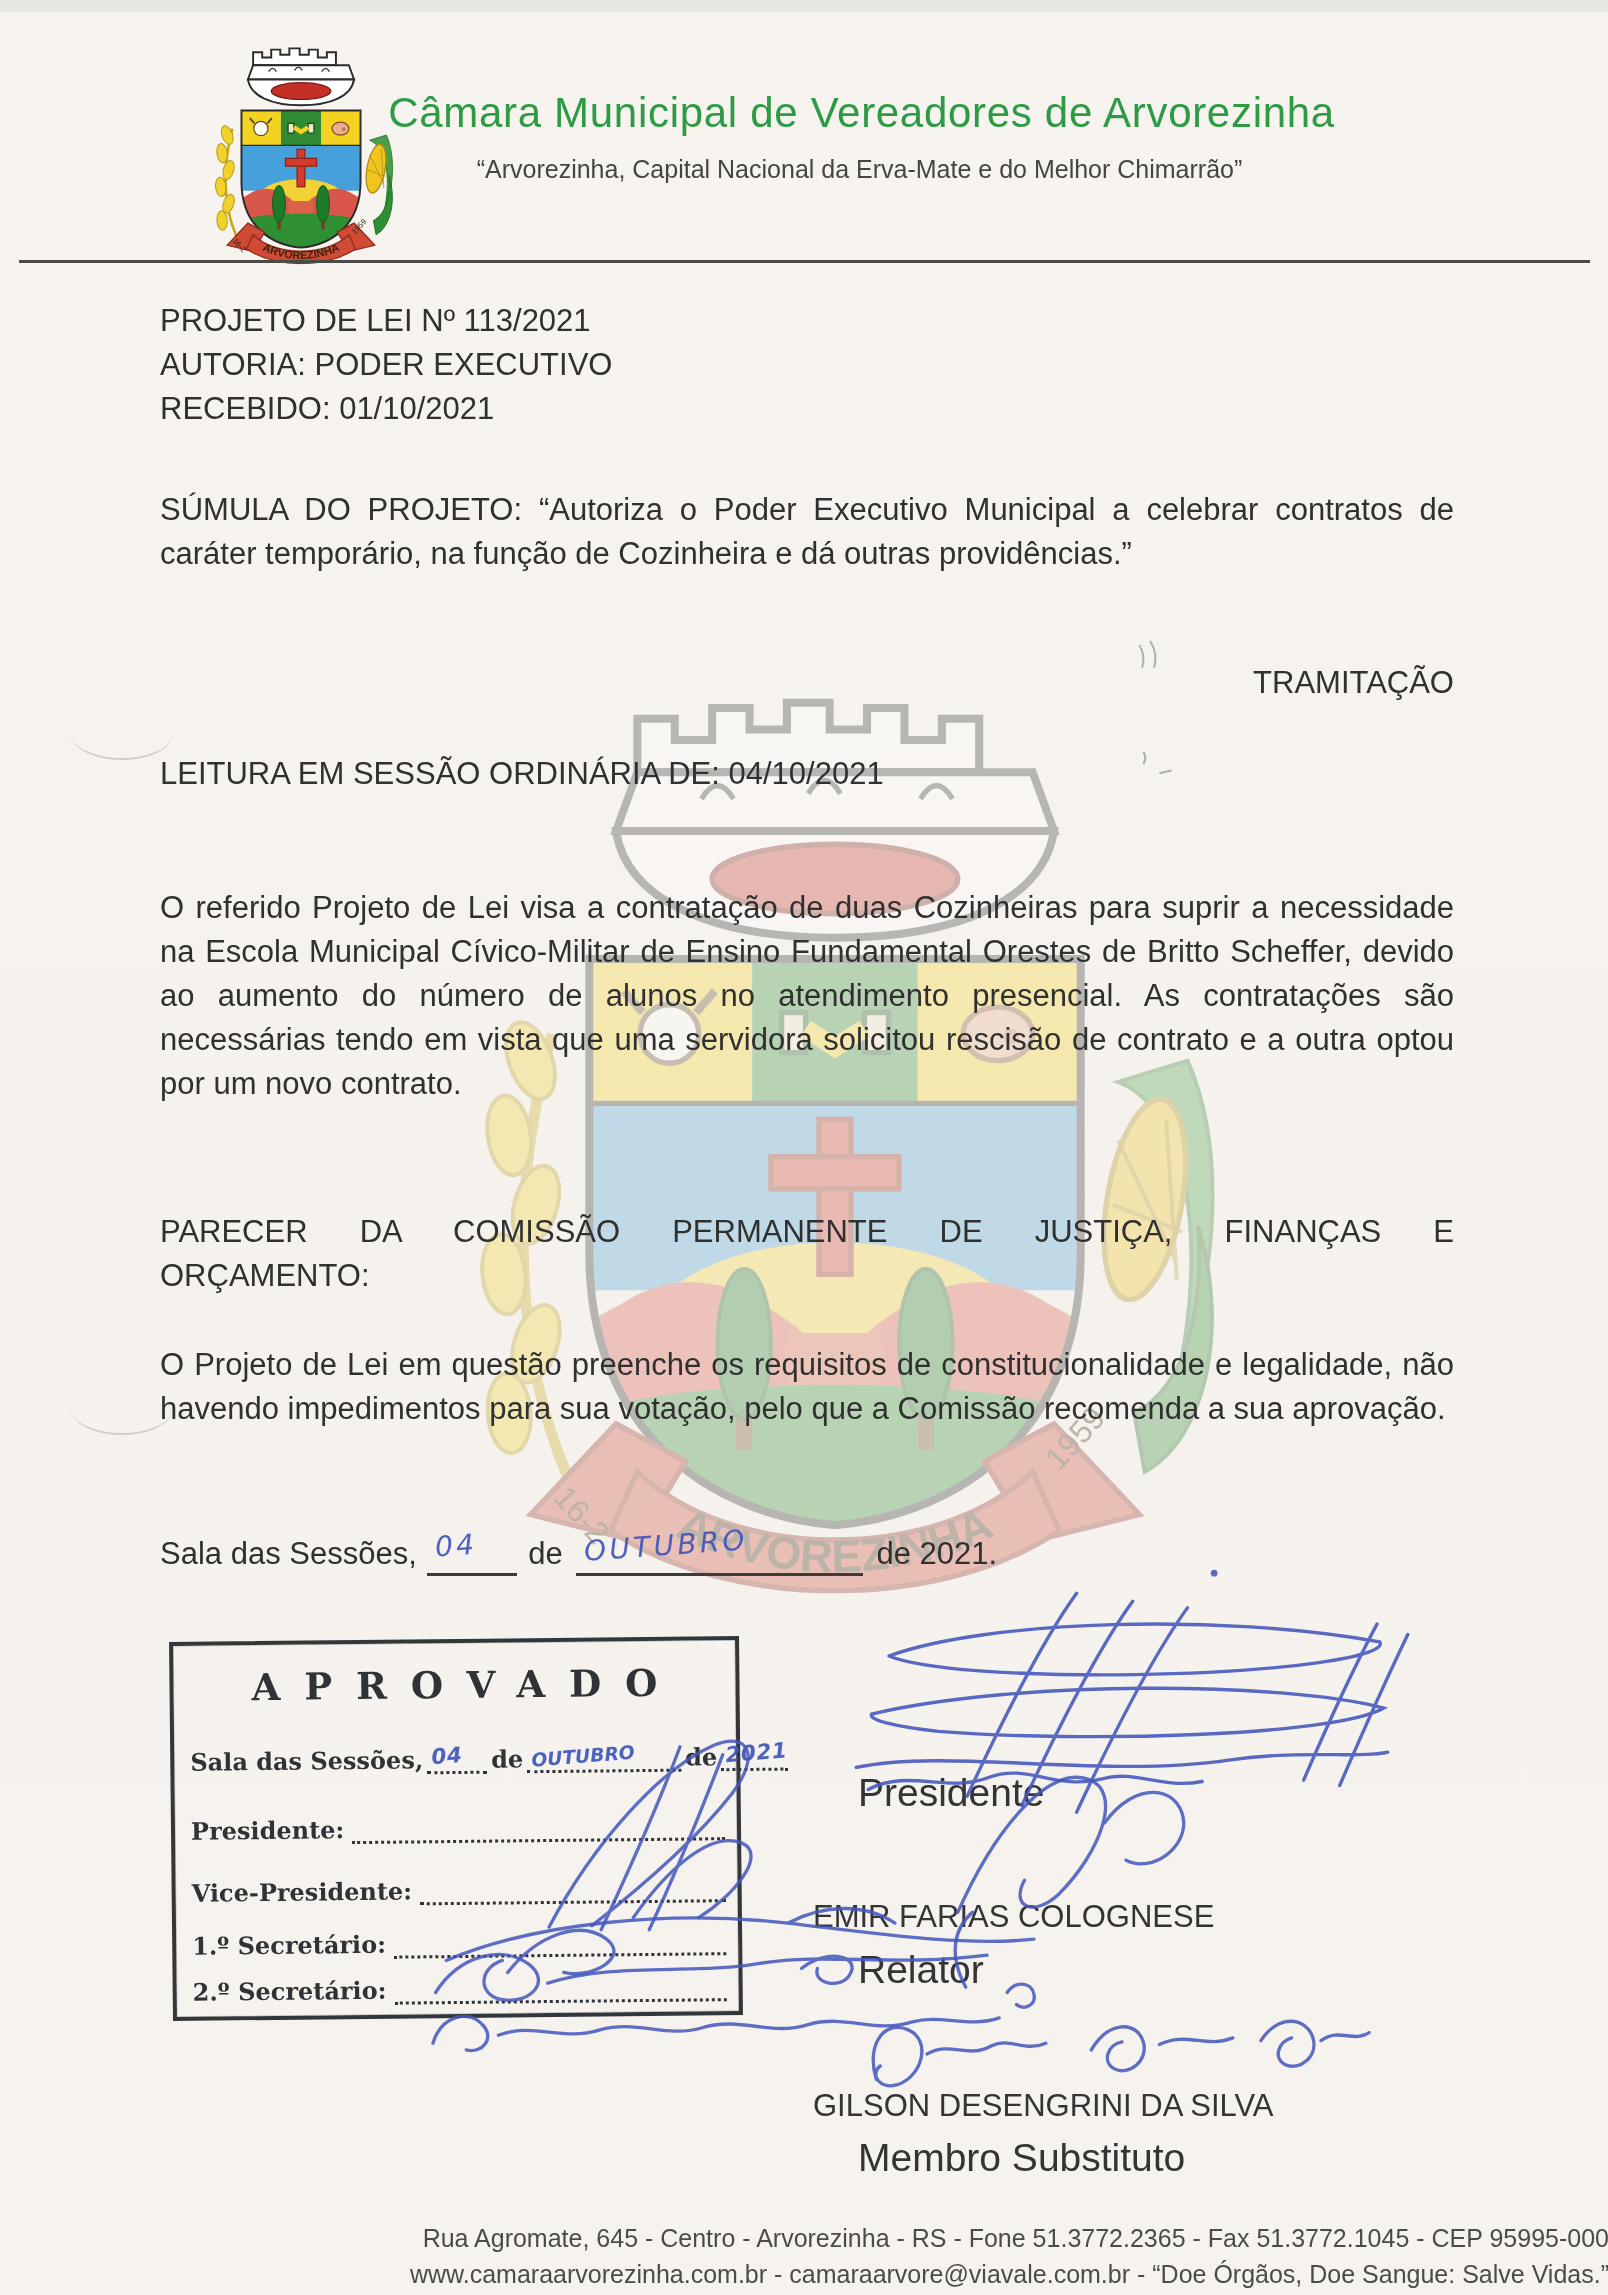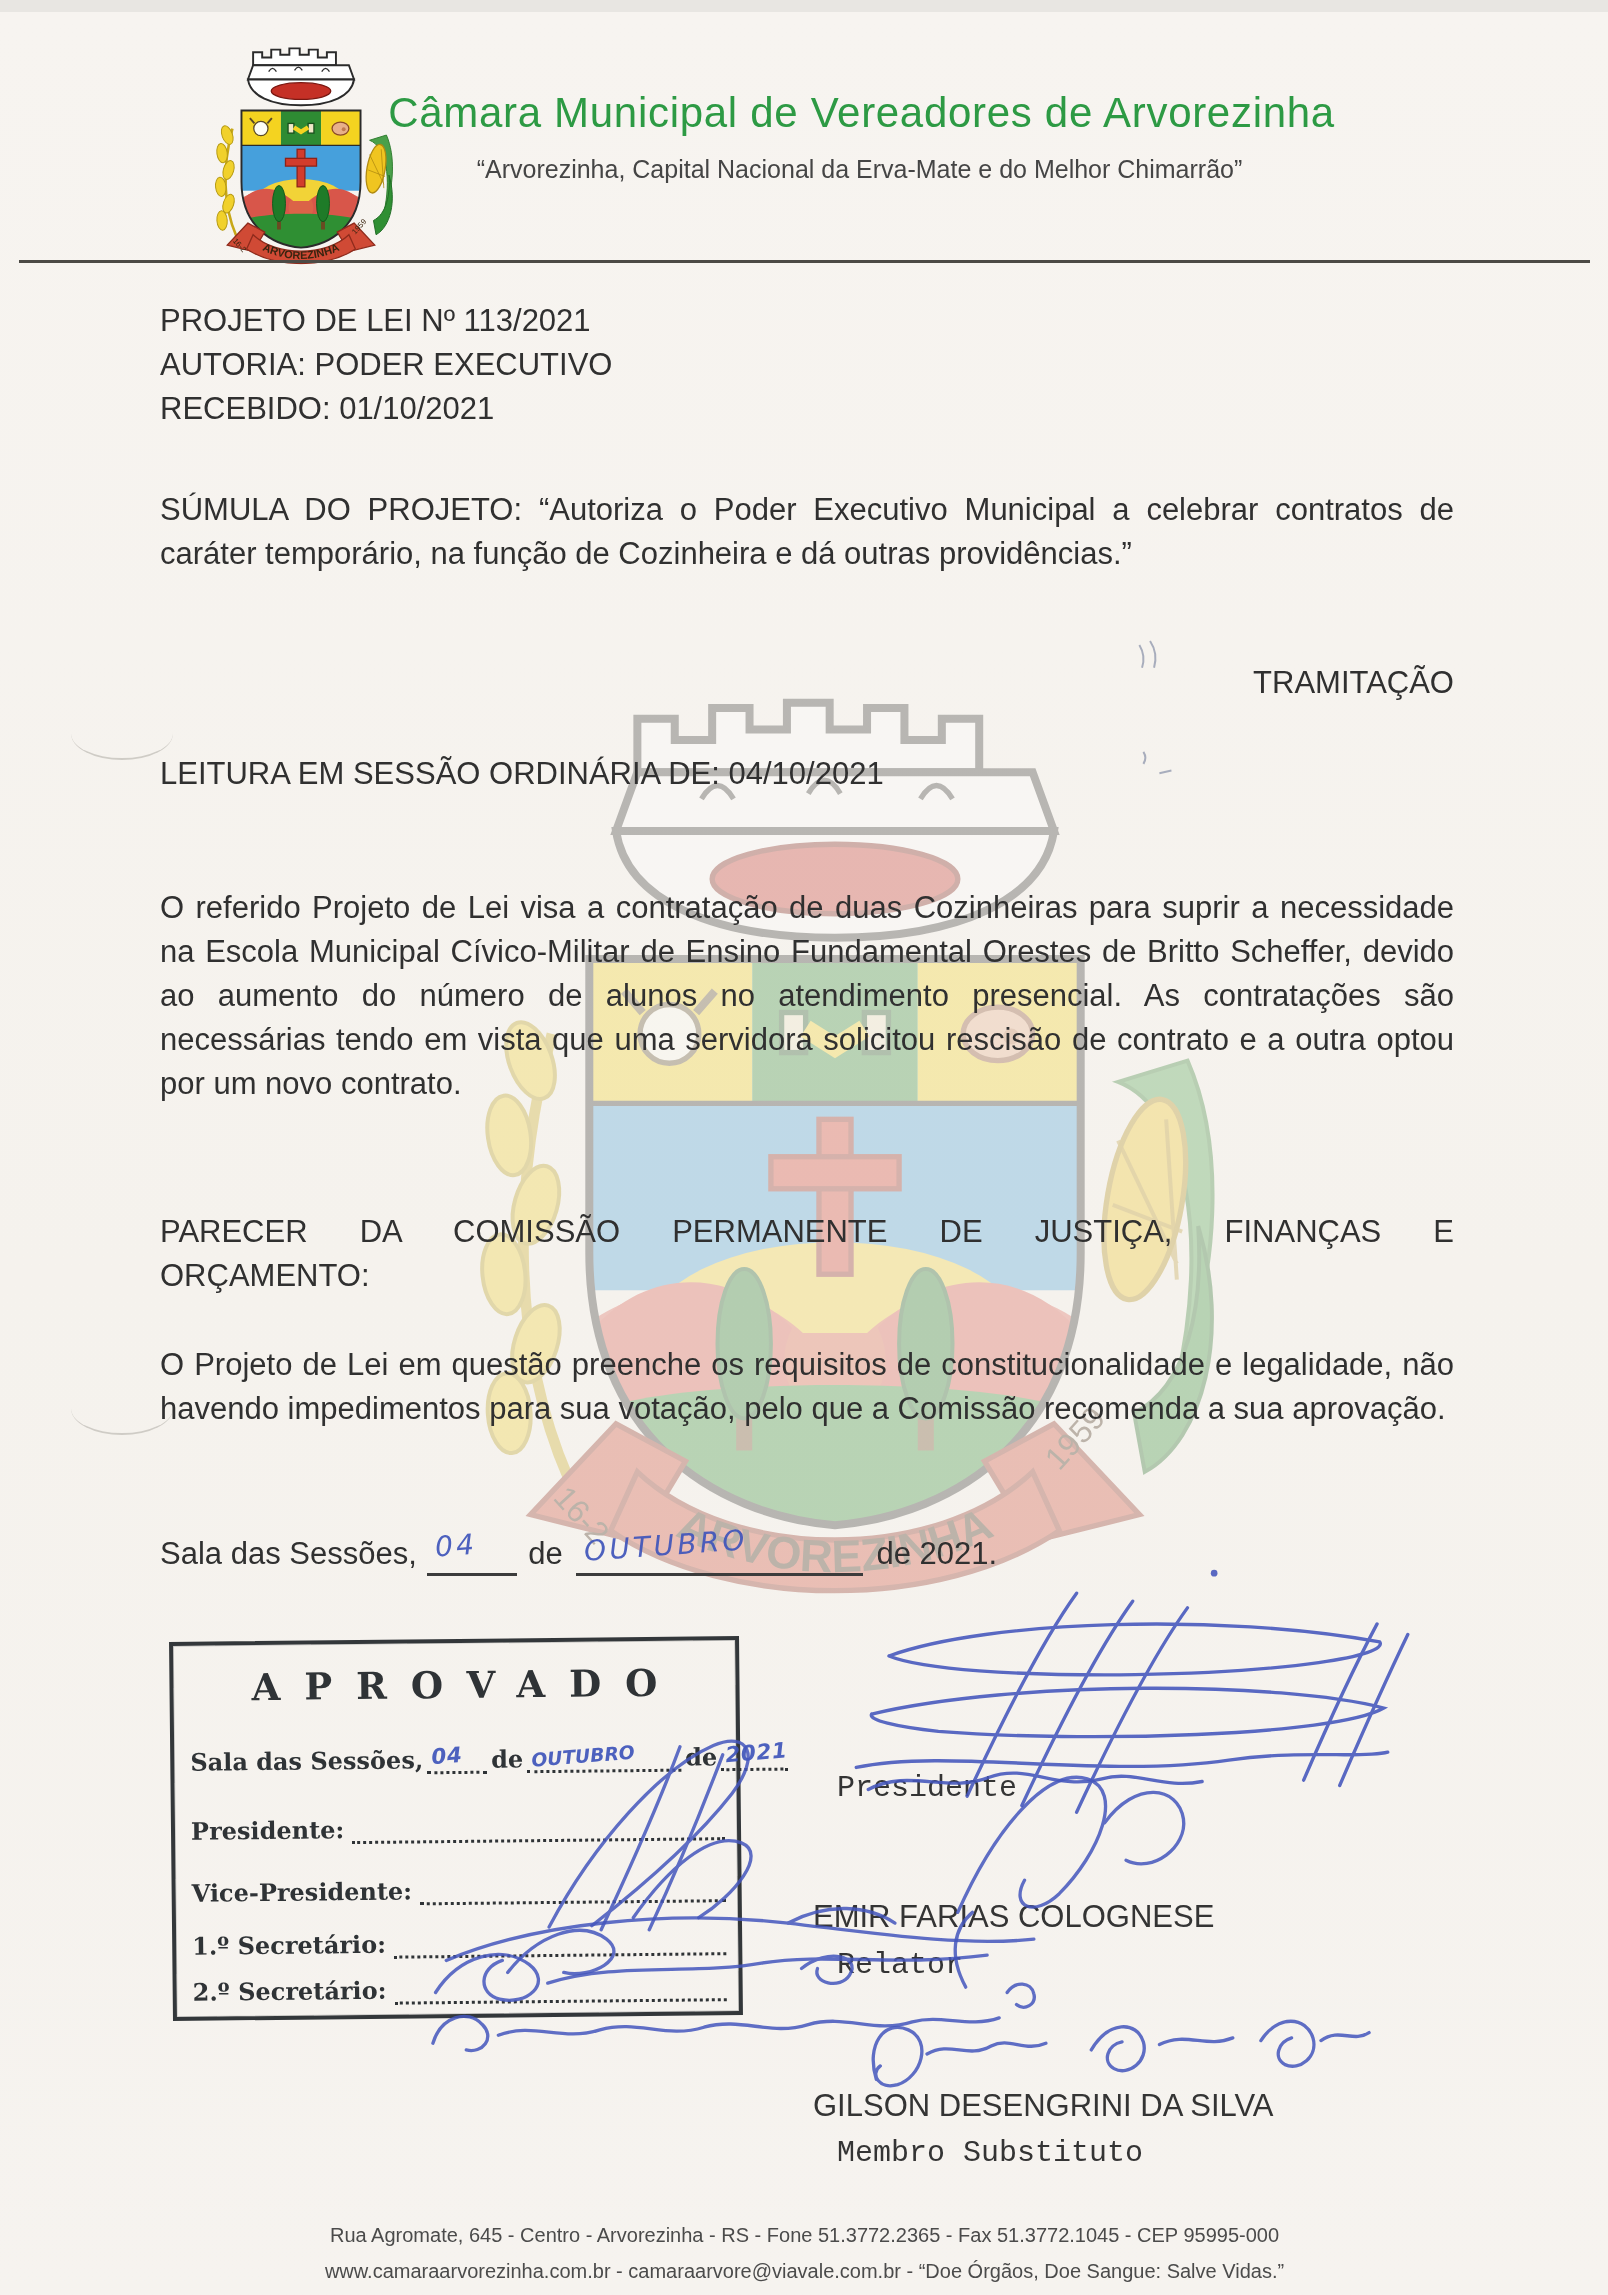--- a/index.html
+++ b/index.html
@@ -45,23 +45,23 @@
   }
   .stamp-row{position:absolute;left:16px;right:12px;display:flex;align-items:flex-end;
     font-size:24px;font-weight:700;white-space:nowrap;}
   .stamp-row .lbl{flex:none;}
   .sblank{position:relative;display:inline-block;border-bottom:3.3px dotted #2f3336;height:29px;flex:none;}
   .sblank .hw{font-size:21.4px;letter-spacing:0.7px;bottom:2.7px;left:4px;}
   .dotline{flex:1;border-bottom:3.3px dotted #2f3336;height:29px;margin-left:8px;}
   .r1{top:99px;} .r2{top:168px;} .r3{top:230px;} .r4{top:283px;} .r5{top:329px;}
   
   .sig-name{position:absolute;left:813px;font-size:31px;color:#343434;white-space:nowrap;}
-  .sig-role{position:absolute;left:837px;font-size:30px;color:#343434;white-space:nowrap;font-family:Liberation Mono, monospace;}
-  
-  .footer-line{position:absolute;left:0;width:100%;text-align:center;font-size:20px;color:#4b4b4b;}
+  .sig-role{position:absolute;left:858px;font-size:39px;color:#343434;white-space:nowrap;}
+  
+  .footer-line{position:absolute;left:0;width:100%;text-align:right;font-size:25px;color:#4b4b4b;}
   
   .punch{position:absolute;left:71px;width:102px;height:51px;border-radius:50%;
     border-bottom:2.7px solid #cfccc6;background:transparent;}
   .watermark{position:absolute;left:381px;top:621px;width:908px;height:962px;opacity:.30;}
   .sig-layer{position:absolute;left:0;top:0;pointer-events:none;}
 </style>
 </head>
 <body>
 
 <div class="page">

